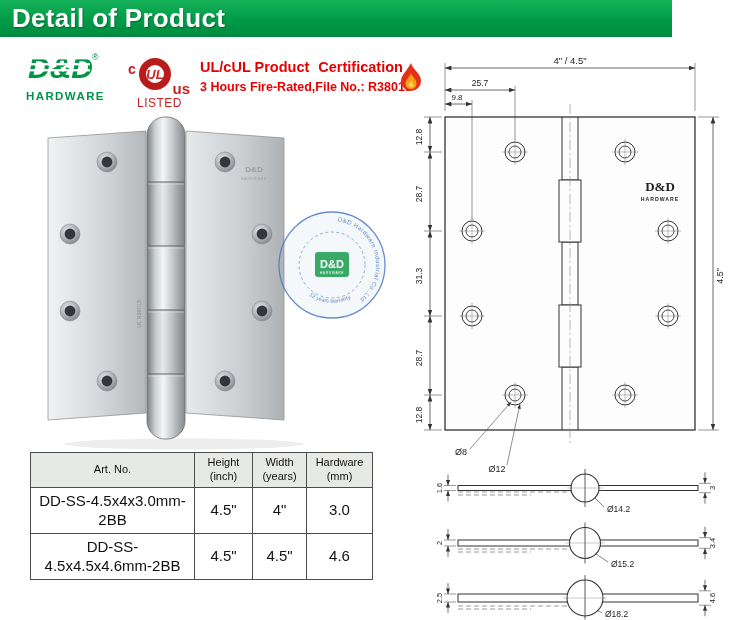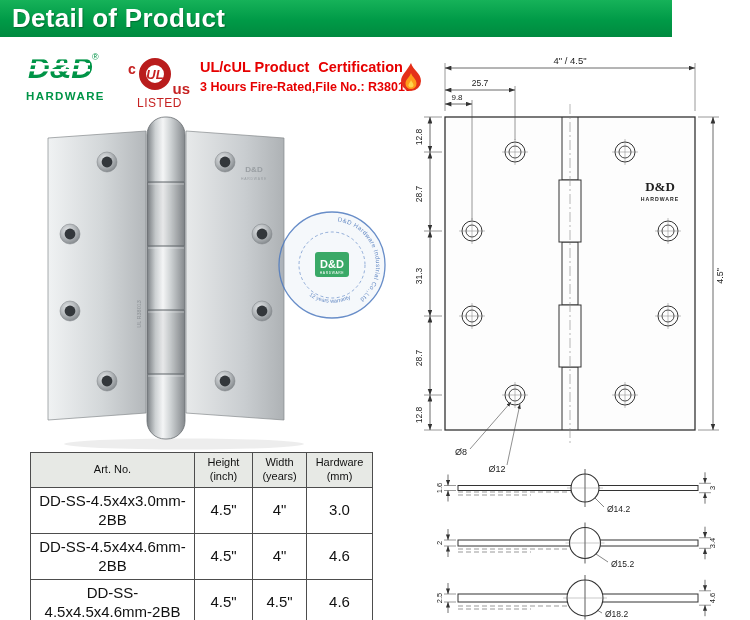--- a/index.html
+++ b/index.html
@@ -387,25 +387,19 @@
     </tr>
   </thead>
   <tbody>
     <tr>
       <td>DD-SS-4.5x4x3.0mm-2BB</td>
       <td>4.5"</td>
       <td>4"</td>
       <td>3.0</td>
     </tr>
     <tr>
-      <td>DD-SS-4.5x4x4.6mm-2BB</td>
-      <td>4.5"</td>
-      <td>4"</td>
-      <td>4.6</td>
-    </tr>
-    <tr>
       <td>DD-SS-4.5x4.5x4.6mm-2BB</td>
       <td>4.5"</td>
       <td>4.5"</td>
       <td>4.6</td>
     </tr>
   </tbody>
 </table>
 
 </body></html>

